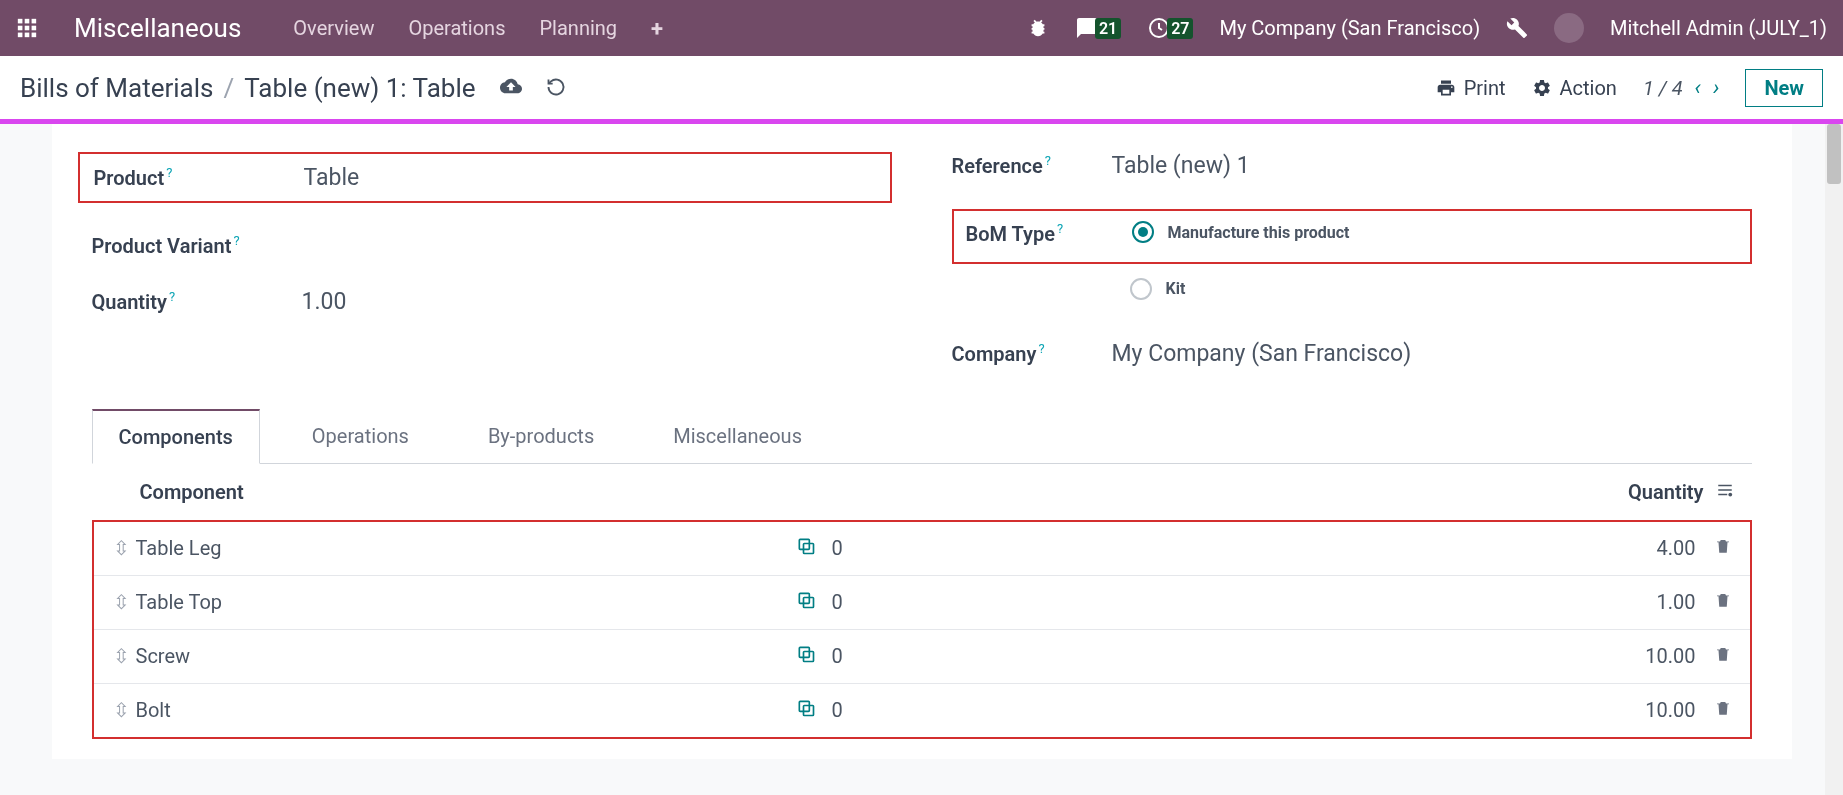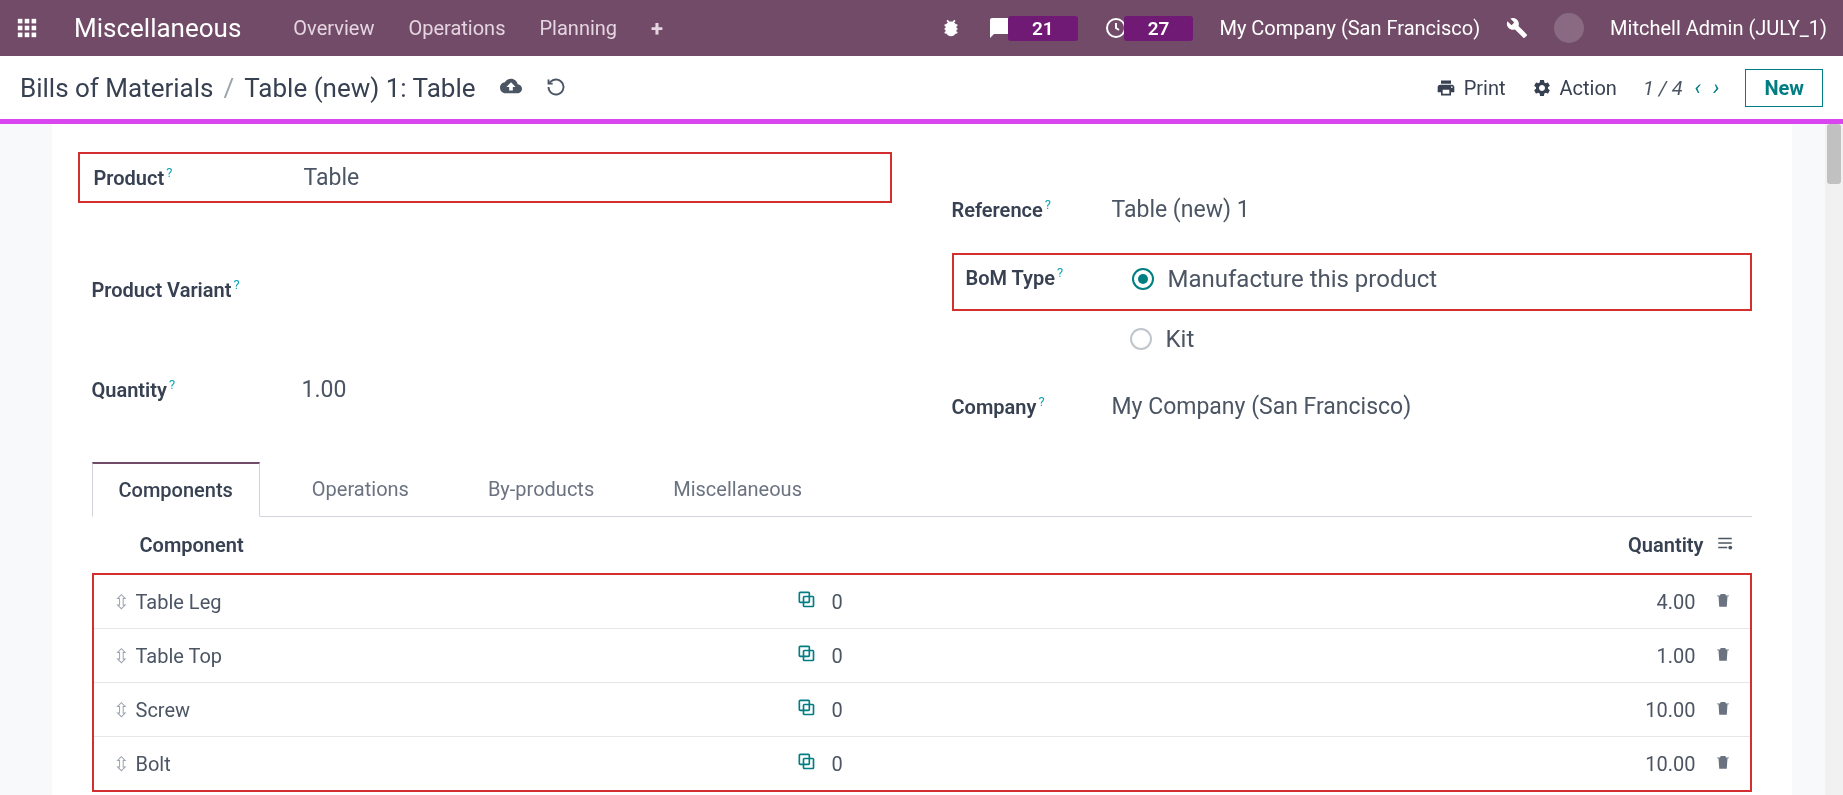--- a/index.html
+++ b/index.html
@@ -18,25 +18,25 @@
 .nav-left { display: flex; align-items: center; gap: 28px; }
 .apps-icon { display: inline-flex; cursor: pointer; }
 .apps-icon svg { fill: #fff; }
 .brand { font-size: 26px; font-weight: 400; margin-left: 8px; }
 .nav-menu { display: flex; gap: 34px; margin-left: 24px; }
 .nav-link { color: #e5d5e0; font-size: 20px; cursor: pointer; }
 .nav-plus { font-size: 22px; font-weight: bold; color: #e5d5e0; cursor: pointer; }
 .nav-right { margin-left: auto; display: flex; align-items: center; gap: 26px; }
 .nav-icon { position: relative; cursor: pointer; display: inline-flex; align-items: center; }
 .badge {
-  background: #701a75;
+  background: #14532d;
   color: #fff;
-  font-size: 19px;
+  font-size: 16px;
   font-weight: 600;
-  padding: 1px 24px;
+  padding: 1px 4px;
   border-radius: 3px;
   margin-left: -4px;
 }
 .avatar { width: 30px; height: 30px; border-radius: 50%; background: #8a6a82; display: inline-block; }
 .company-name, .user-name { font-size: 20px; color: #fff; cursor: pointer; }
 
 
 .toolbar {
   background: #fff;
   display: flex;
@@ -61,27 +61,27 @@
   padding: 6px 18px;
   font-size: 20px;
   font-weight: 700;
   cursor: pointer;
 }
 
 
 .content { background: #fff; margin: 0 auto; max-width: 1740px; padding: 0; }
 .form-area { padding: 28px 40px 10px 40px; display: flex; gap: 60px; }
 .form-col { flex: 1; display: flex; flex-direction: column; gap: 30px; }
-.form-row { display: flex; align-items: center; margin-top: 44px; }
+.form-row { display: flex; align-items: center; }
 .form-label { width: 210px; font-size: 20px; font-weight: 600; color: #374151; position: relative; }
 .help-q { color: #0ea5b5; font-size: 13px; font-weight: 400; vertical-align: super; margin-left: 2px; cursor: pointer; }
 .form-value { font-size: 23px; color: #4b5563; }
 .highlight-box { border: 2px solid #d32f2f; padding: 10px 0; display: inline-flex; align-items: center; }
 .highlight-box.product { margin-left: -14px; padding-left: 14px; }
-.radio-item { display: flex; align-items: center; gap: 14px; font-size: 24px; color: #4b5563; cursor: pointer; }
+.radio-item { display: flex; align-items: center; gap: 14px; font-size: 16px; color: #4b5563; cursor: pointer; font-weight: bold; }
 .radio-circle {
   width: 22px; height: 22px; border-radius: 50%; border: 2px solid #017E84;
   display: inline-flex; align-items: center; justify-content: center;
 }
 .radio-circle.unchecked { border-color: #c0c6cc; }
 .radio-dot { width: 10px; height: 10px; border-radius: 50%; background: #017E84; }
 .bom-highlight { border: 2px solid #d32f2f; padding: 10px 12px 16px 12px; display: flex; align-items: flex-start; gap: 36px; }
 
 
 .tabs { display: flex; border-bottom: 1px solid #d1d5db; margin: 32px 40px 0 40px; gap: 25px; }

